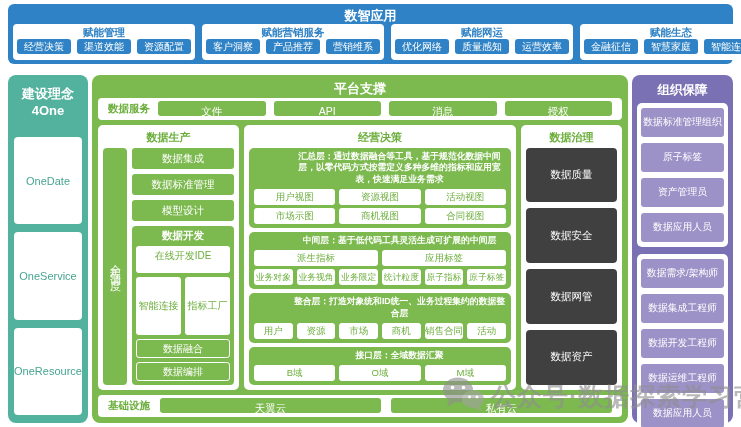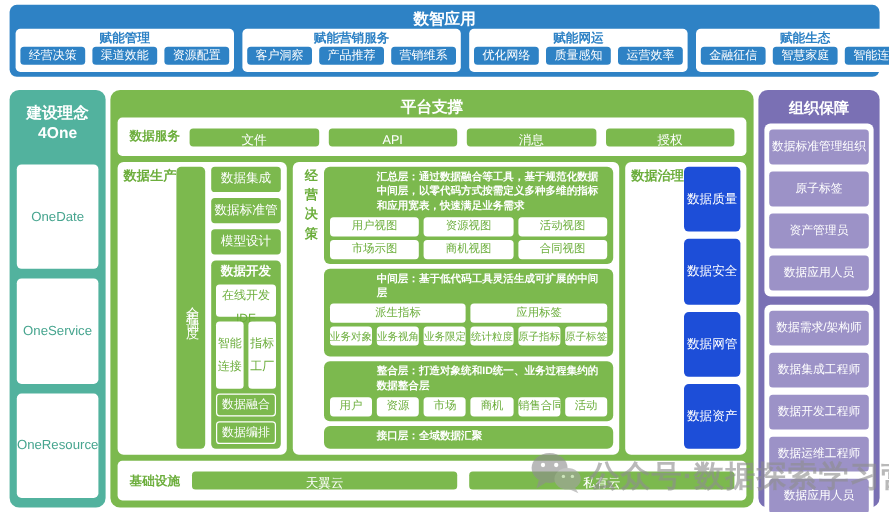--- a/index.html
+++ b/index.html
@@ -46,21 +46,21 @@
     height:32px; background:#fff; border-radius:4px; display:flex; align-items:center;
     gap:8px; padding:0 10px; margin-bottom:5px;
   }
   .svc-label { color:#6CAE3C; font-weight:bold; font-size:10.5px; white-space:nowrap; }
   .btn-green {
     background:#7CB94E; color:#fff; font-size:10.5px; text-align:center;
     border-radius:3px; line-height:20px; height:15px;
   }
   .svc-strip .btn-green { flex:1; }
   .mid-row { flex:1; display:flex; gap:5px; margin-bottom:5px; }
-  .panel { background:#fff; border-radius:5px; padding:4px 5px 5px; display:flex; flex-direction:row; }
+  .panel { background:#fff; border-radius:5px; padding:4px 5px 5px; display:flex; flex-direction:column; }
   .panel-title { color:#6CAE3C; font-weight:bold; font-size:11px; text-align:center; height:16px; line-height:16px; margin-bottom:3px; }
   
   .prod { width:141px; }
   .prod-body { flex:1; display:flex; gap:5px; }
   .scheduler {
     width:24px; background:#7CB94E; border-radius:4px; color:#fff; font-size:11px;
     writing-mode:vertical-rl; text-orientation:upright; letter-spacing:5px;
     display:flex; align-items:center; justify-content:center;
   }
   .prod-stack { flex:1; display:flex; flex-direction:column; gap:5px; }
@@ -71,32 +71,32 @@
   .factories { display:flex; gap:4px; flex:1; }
   .factories .btn-white { flex:1; height:auto; display:flex; align-items:center; justify-content:center; min-height:28px; }
   .btn-green-bordered {
     background:#7CB94E; border:1px solid #fff; color:#fff; border-radius:3px;
     font-size:10px; text-align:center; line-height:17px; height:19px;
   }
   
   .wh { flex:1; }
   .wh-stack { flex:1; display:flex; flex-direction:column; gap:4px; }
   .layer { background:#7CB94E; border-radius:5px; padding:3px 5px 4px; display:flex; flex-direction:column; }
-  .layer-title { color:#fff; font-weight:bold; font-size:8.8px; line-height:1.35;margin-left:39px; }
+  .layer-title { color:#fff; font-weight:bold; font-size:8.8px; text-align:center; line-height:1.35;margin-left:39px; }
   .layer-row { display:flex; gap:4px; margin-top:3px; }
   .wbtn {
     flex:1; background:#fff; color:#6CAE3C; border-radius:3px; font-size:9.5px;
     text-align:center; line-height:14px; padding:1px 0; white-space:nowrap; overflow:hidden;
   }
   .wbtn.small { font-size:8.8px; }
   .grow { flex:1; }
   
   .gov { width:101px; }
   .gov-stack { flex:1; display:flex; flex-direction:column; gap:6px; }
-  .gov-btn { flex:1; background:#1d4ed8; border-radius:4px; color:#fff; font-size:10.5px; display:flex; align-items:center; justify-content:center; }
+  .gov-btn { flex:1; background:#404040; border-radius:4px; color:#fff; font-size:10.5px; display:flex; align-items:center; justify-content:center; }
   
   .infra-strip { height:33px; background:#fff; border-radius:4px; display:flex; align-items:center; gap:10px; padding:0 10px; }
   .infra-label { color:#6CAE3C; font-weight:bold; font-size:10.5px; white-space:nowrap; }
   .infra-strip .btn-green { flex:1; }
   
   .right-col {
     position:absolute; left:632px; top:75px; width:101px; height:348px;
     background:#7A70B4; border-radius:8px; padding:6px 5px 7px; display:flex; flex-direction:column;
   }
   .right-title { color:#fff; font-weight:bold; font-size:12.5px; text-align:center; height:18px; line-height:18px; margin-bottom:4px; }
@@ -240,20 +240,25 @@
             <span class="wbtn">资源</span>
             <span class="wbtn">市场</span>
             <span class="wbtn">商机</span>
             <span class="wbtn">销售合同</span>
             <span class="wbtn">活动</span>
           </div>
         </div>
 
         <div class="layer">
           <div class="layer-title">接口层：全域数据汇聚</div>
+          <div class="layer-row">
+            <span class="wbtn">B域</span>
+            <span class="wbtn">O域</span>
+            <span class="wbtn">M域</span>
+          </div>
         </div>
 
       </div>
     </div>
 
     <div class="panel gov">
       <div class="panel-title">数据治理</div>
       <div class="gov-stack">
         <div class="gov-btn">数据质量</div>
         <div class="gov-btn">数据安全</div>

